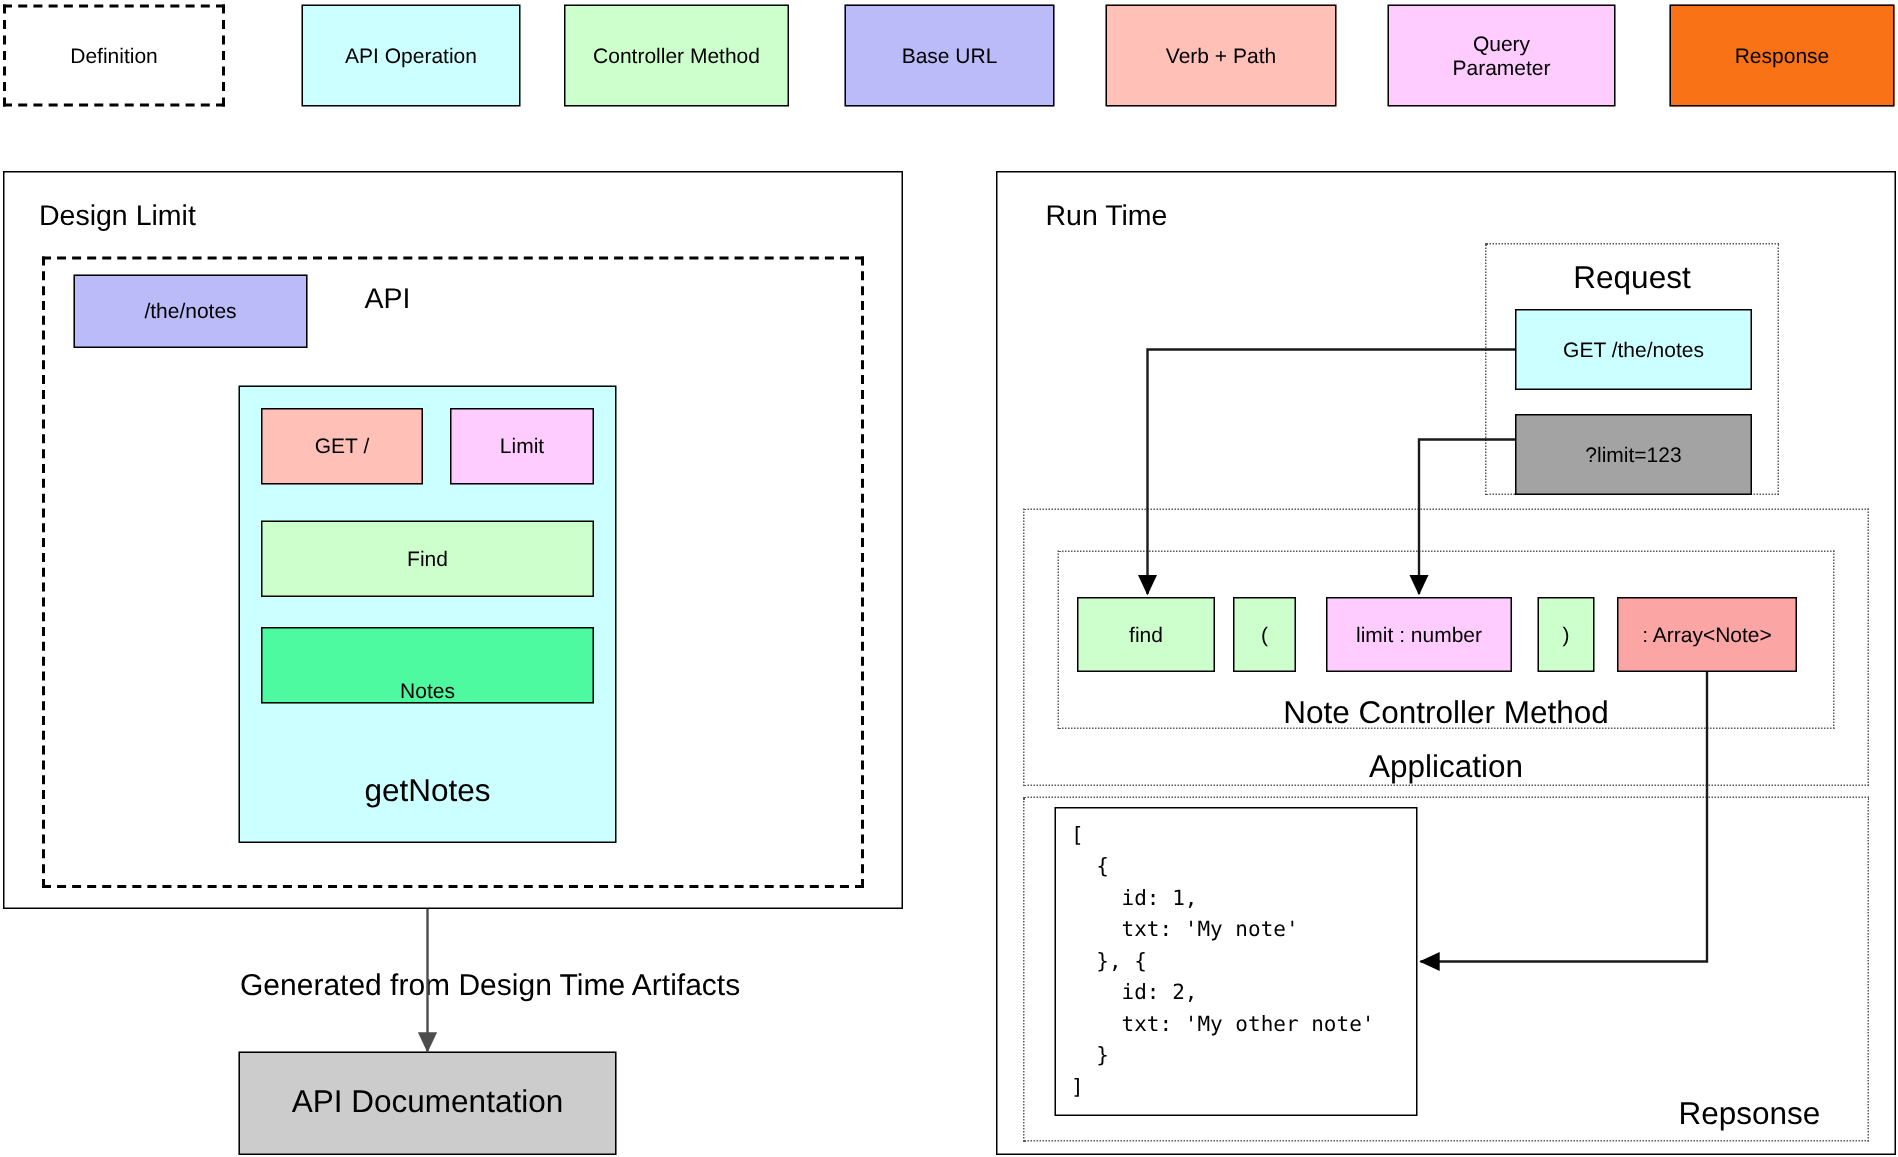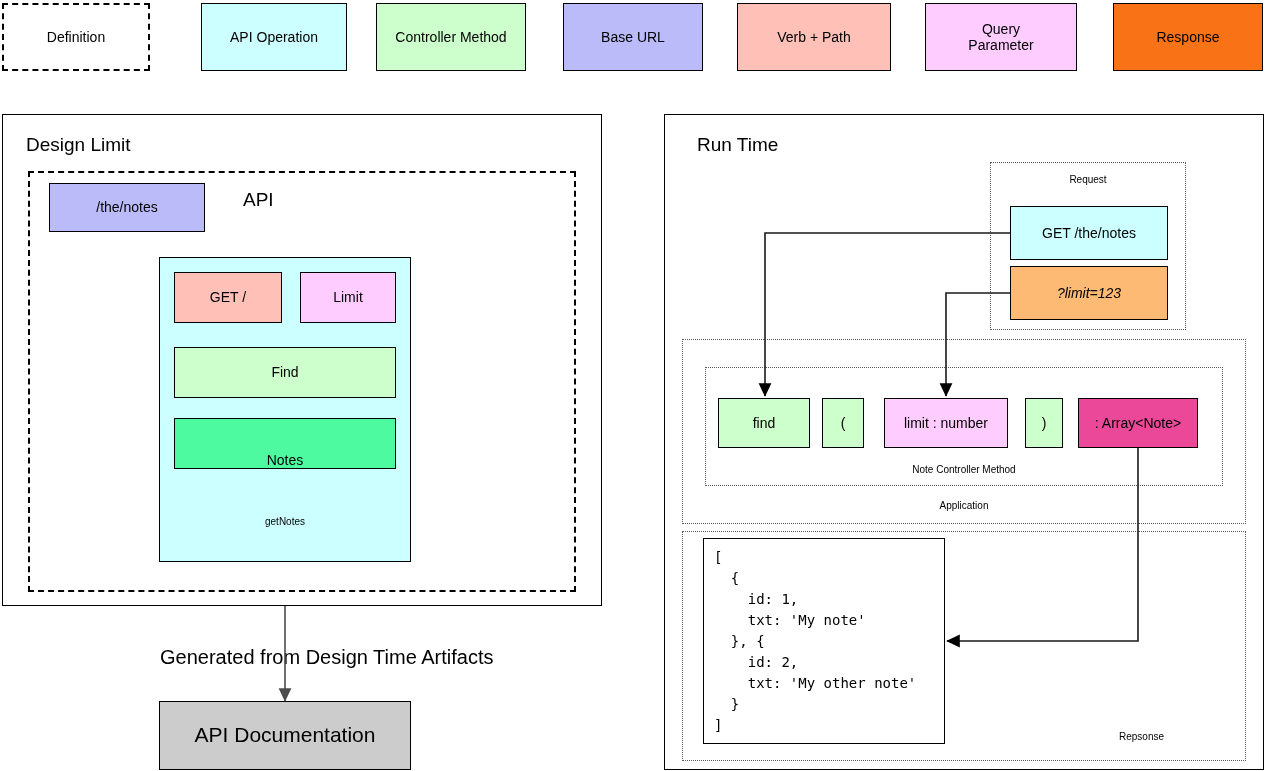--- a/index.html
+++ b/index.html
@@ -48,21 +48,21 @@
   }
 
   .frame-title {
     position: absolute;
     font-size: 19px;
     color: #000000;
     white-space: nowrap;
   }
   .inner-label {
     position: absolute;
-    font-size: 10px;
+    font-size: 21px;
     color: #000000;
     white-space: nowrap;
     text-align: center;
   }
 
   
   .code-block {
     border: 1px solid #000000;
     background: #ffffff;
     font-family: "DejaVu Sans Mono", "Liberation Mono", monospace;
@@ -167,21 +167,21 @@
 <div class="frame-title" style="left:697px; top:134px;">Run Time</div>
 
 <div class="abs frame-dotted" style="left:990px; top:162px; width:196px; height:168px;"></div>
 
 <div class="inner-label" style="left:990px; top:174px; width:196px; text-align:center;">Request</div>
 
 <div class="abs node" style="left:1010px; top:206px; width:158px; height:54px; background:#ccffff;">
   <span>GET /the/notes</span>
 </div>
 
-<div class="abs node" style="left:1010px; top:266px; width:158px; height:54px; background:#fdba74;font-style:italic;">
+<div class="abs node" style="left:1010px; top:276px; width:158px; height:54px; background:#a3a3a3;">
   <span>?limit=123</span>
 </div>
 
 <div class="abs frame-dotted" style="left:682px; top:339px; width:564px; height:185px;"></div>
 
 <div class="inner-label" style="left:682px; top:500px; width:564px; text-align:center;">Application</div>
 
 <div class="abs frame-dotted" style="left:705px; top:367px; width:518px; height:119px;"></div>
 
 <div class="inner-label" style="left:705px; top:464px; width:518px; text-align:center;">Note Controller Method</div>
@@ -195,21 +195,21 @@
 </div>
 
 <div class="abs node" style="left:884px; top:398px; width:124px; height:50px; background:#ffccff;">
   <span>limit : number</span>
 </div>
 
 <div class="abs node" style="left:1025px; top:398px; width:38px; height:50px; background:#ccffcc;">
   <span>)</span>
 </div>
 
-<div class="abs node" style="left:1078px; top:398px; width:120px; height:50px; background:#ec4899;">
+<div class="abs node" style="left:1078px; top:398px; width:120px; height:50px; background:#fca5a5;">
   <span>: Array&lt;Note&gt;</span>
 </div>
 
 <div class="abs frame-dotted" style="left:682px; top:531px; width:564px; height:230px;"></div>
 
 <div class="abs code-block" style="left:703px; top:538px; width:242px; height:206px;">[
   {
     id: 1,
     txt: 'My note'
   }, {

